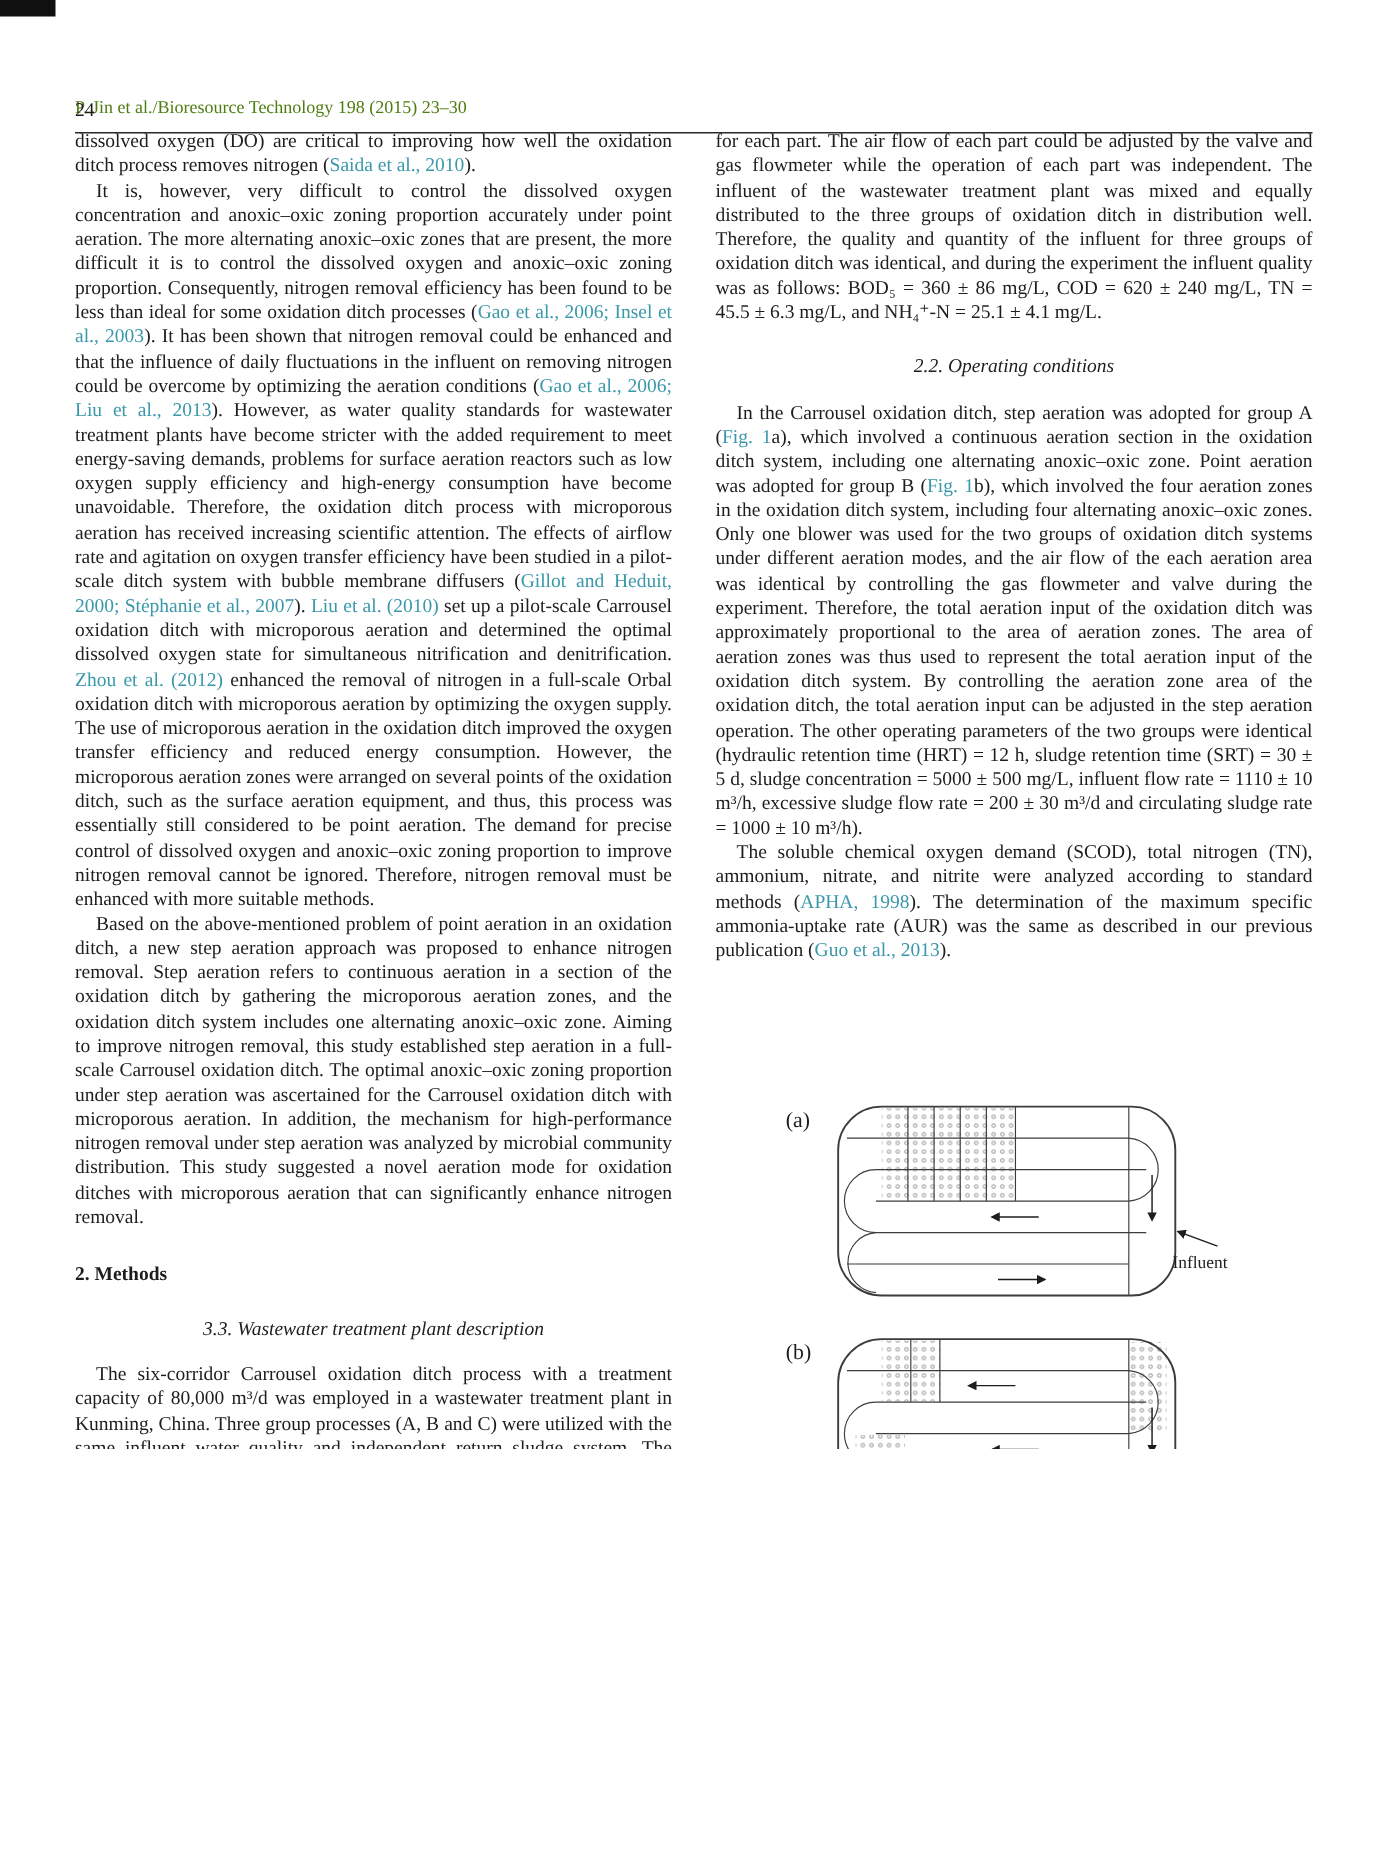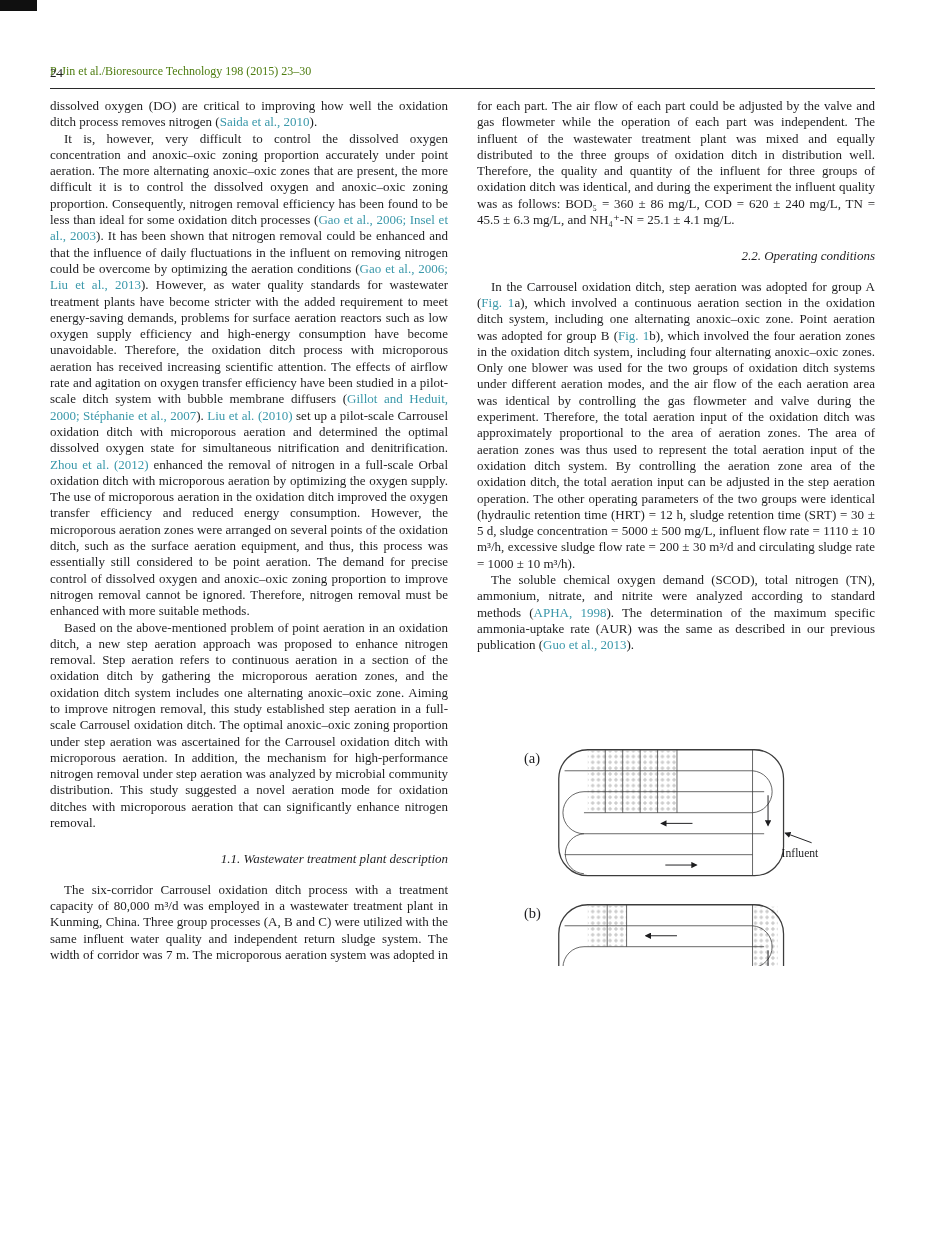--- a/index.html
+++ b/index.html
@@ -8,27 +8,27 @@
     width:925px; height:1234px;
     font-family:"Liberation Serif","DejaVu Serif",serif;
     color:var(--text,#1d1d1f);
   }
   .page { position:relative; width:925px; height:966px; overflow:hidden; background:#fff; }
   .artifact { position:absolute; left:0; top:0; width:37px; height:11px; background:#101010; }
   .header { position:absolute; left:50px; right:50px; top:64px; height:20px; }
   .pagenum { position:absolute; left:0; top:1px; font-size:13px; }
   .runhead { text-align:left; font-size:12px; color:#4d7c0f; }
   .rule { position:absolute; left:50px; right:50px; top:88px; border-top:1px solid #2a2a2a; }
-  .columns { position:absolute; left:50px; top:98px; width:825px; display:flex; gap:29px; }
+  .columns { position:absolute; left:50px; top:86px; width:825px; display:flex; gap:29px; }
   .col { width:398px; text-align:justify; font-size:13px; line-height:16.3px; }
   .para { margin:0; }
   .para.indent { text-indent:14px; }
   .cite { color:var(--cite,#3a98aa); cursor:pointer; }
   .sec-heading { font-size:13px; font-weight:bold; margin:22px 0 14px; text-align:left; }
-  .sub-heading { font-size:13px; font-weight:normal; font-style:italic; margin:20px 0 14px; text-align:right; }
+  .sub-heading { font-size:13px; font-weight:normal; font-style:italic; margin:20px 0 14px; text-align:center; }
   .figure-block { margin-top:88px; }
   .fig-diagrams { display:flex; flex-direction:column; align-items:center; gap:2px; }
   svg.diagram { display:block; }
   .caption { font-size:15px; line-height:14px; margin-top:14px; text-align:justify; color:#222; }
   .caption .lead { font-weight:bold; }
   svg text { font-family:"Liberation Serif","DejaVu Serif",serif; fill:#1d1d1f; }
 </style>
 </head>
 <body>
 
@@ -39,21 +39,22 @@
     <span class="pagenum">24</span>
     <div class="runhead">P. Jin et al./Bioresource Technology 198 (2015) 23–30</div>
   </div>
   <div class="rule"></div>
 
   <div class="columns">
     <div class="col">
         <p class="para"><span>dissolved oxygen (DO) are critical to improving how well the oxidation ditch process removes nitrogen (</span><span class="cite">Saida et al., 2010</span><span>).</span></p>
         <p class="para indent"><span>It is, however, very difficult to control the dissolved oxygen concentration and anoxic–oxic zoning proportion accurately under point aeration. The more alternating anoxic–oxic zones that are present, the more difficult it is to control the dissolved oxygen and anoxic–oxic zoning proportion. Consequently, nitrogen removal efficiency has been found to be less than ideal for some oxidation ditch processes (</span><span class="cite">Gao et al., 2006; Insel et al., 2003</span><span>). It has been shown that nitrogen removal could be enhanced and that the influence of daily fluctuations in the influent on removing nitrogen could be overcome by optimizing the aeration conditions (</span><span class="cite">Gao et al., 2006; Liu et al., 2013</span><span>). However, as water quality standards for wastewater treatment plants have become stricter with the added requirement to meet energy-saving demands, problems for surface aeration reactors such as low oxygen supply efficiency and high-energy consumption have become unavoidable. Therefore, the oxidation ditch process with microporous aeration has received increasing scientific attention. The effects of airflow rate and agitation on oxygen transfer efficiency have been studied in a pilot-scale ditch system with bubble membrane diffusers (</span><span class="cite">Gillot and Heduit, 2000; Stéphanie et al., 2007</span><span>). </span><span class="cite">Liu et al. (2010)</span><span> set up a pilot-scale Carrousel oxidation ditch with microporous aeration and determined the optimal dissolved oxygen state for simultaneous nitrification and denitrification. </span><span class="cite">Zhou et al. (2012)</span><span> enhanced the removal of nitrogen in a full-scale Orbal oxidation ditch with microporous aeration by optimizing the oxygen supply. The use of microporous aeration in the oxidation ditch improved the oxygen transfer efficiency and reduced energy consumption. However, the microporous aeration zones were arranged on several points of the oxidation ditch, such as the surface aeration equipment, and thus, this process was essentially still considered to be point aeration. The demand for precise control of dissolved oxygen and anoxic–oxic zoning proportion to improve nitrogen removal cannot be ignored. Therefore, nitrogen removal must be enhanced with more suitable methods.</span></p>
         <p class="para indent"><span>Based on the above-mentioned problem of point aeration in an oxidation ditch, a new step aeration approach was proposed to enhance nitrogen removal. Step aeration refers to continuous aeration in a section of the oxidation ditch by gathering the microporous aeration zones, and the oxidation ditch system includes one alternating anoxic–oxic zone. Aiming to improve nitrogen removal, this study established step aeration in a full-scale Carrousel oxidation ditch. The optimal anoxic–oxic zoning proportion under step aeration was ascertained for the Carrousel oxidation ditch with microporous aeration. In addition, the mechanism for high-performance nitrogen removal under step aeration was analyzed by microbial community distribution. This study suggested a novel aeration mode for oxidation ditches with microporous aeration that can significantly enhance nitrogen removal.</span></p>
-        <h4 class="sub-heading">1.1. Wastewater treatment plant description</h4>
+        <h3 class="sec-heading">2. Methods</h3>
+        <h4 class="sub-heading">3.3. Wastewater treatment plant description</h4>
         <p class="para indent"><span>The six-corridor Carrousel oxidation ditch process with a treatment capacity of 80,000 m³/d was employed in a wastewater treatment plant in Kunming, China. Three group processes (A, B and C) were utilized with the same influent water quality and independent return sludge system. The width of corridor was 7 m. The microporous aeration system was adopted in the Carrousel oxidation ditch, and the effective depth was 4.0 m. The four corridors in oxidation ditch were full of diffuser discs, and the diffuser discs were divided into lots of parts by pipelines and valves. The area of each part was basically the same and a valve and gas flowmeter were installed</span></p>
       </div>
 
     <div class="col">
       <div>
           <p class="para"><span>for each part. The air flow of each part could be adjusted by the valve and gas flowmeter while the operation of each part was independent. The influent of the wastewater treatment plant was mixed and equally distributed to the three groups of oxidation ditch in distribution well. Therefore, the quality and quantity of the influent for three groups of oxidation ditch was identical, and during the experiment the influent quality was as follows: BOD₅ = 360 ± 86 mg/L, COD = 620 ± 240 mg/L, TN = 45.5 ± 6.3 mg/L, and NH₄⁺-N = 25.1 ± 4.1 mg/L.</span></p>
           <h4 class="sub-heading">2.2. Operating conditions</h4>
           <p class="para indent"><span>In the Carrousel oxidation ditch, step aeration was adopted for group A (</span><span class="cite">Fig. 1</span><span>a), which involved a continuous aeration section in the oxidation ditch system, including one alternating anoxic–oxic zone. Point aeration was adopted for group B (</span><span class="cite">Fig. 1</span><span>b), which involved the four aeration zones in the oxidation ditch system, including four alternating anoxic–oxic zones. Only one blower was used for the two groups of oxidation ditch systems under different aeration modes, and the air flow of the each aeration area was identical by controlling the gas flowmeter and valve during the experiment. Therefore, the total aeration input of the oxidation ditch was approximately proportional to the area of aeration zones. The area of aeration zones was thus used to represent the total aeration input of the oxidation ditch system. By controlling the aeration zone area of the oxidation ditch, the total aeration input can be adjusted in the step aeration operation. The other operating parameters of the two groups were identical (hydraulic retention time (HRT) = 12 h, sludge retention time (SRT) = 30 ± 5 d, sludge concentration = 5000 ± 500 mg/L, influent flow rate = 1110 ± 10 m³/h, excessive sludge flow rate = 200 ± 30 m³/d and circulating sludge rate = 1000 ± 10 m³/h).</span></p>
           <p class="para indent"><span>The soluble chemical oxygen demand (SCOD), total nitrogen (TN), ammonium, nitrate, and nitrite were analyzed according to standard methods (</span><span class="cite">APHA, 1998</span><span>). The determination of the maximum specific ammonia-uptake rate (AUR) was the same as described in our previous publication (</span><span class="cite">Guo et al., 2013</span><span>).</span></p>
         </div>

